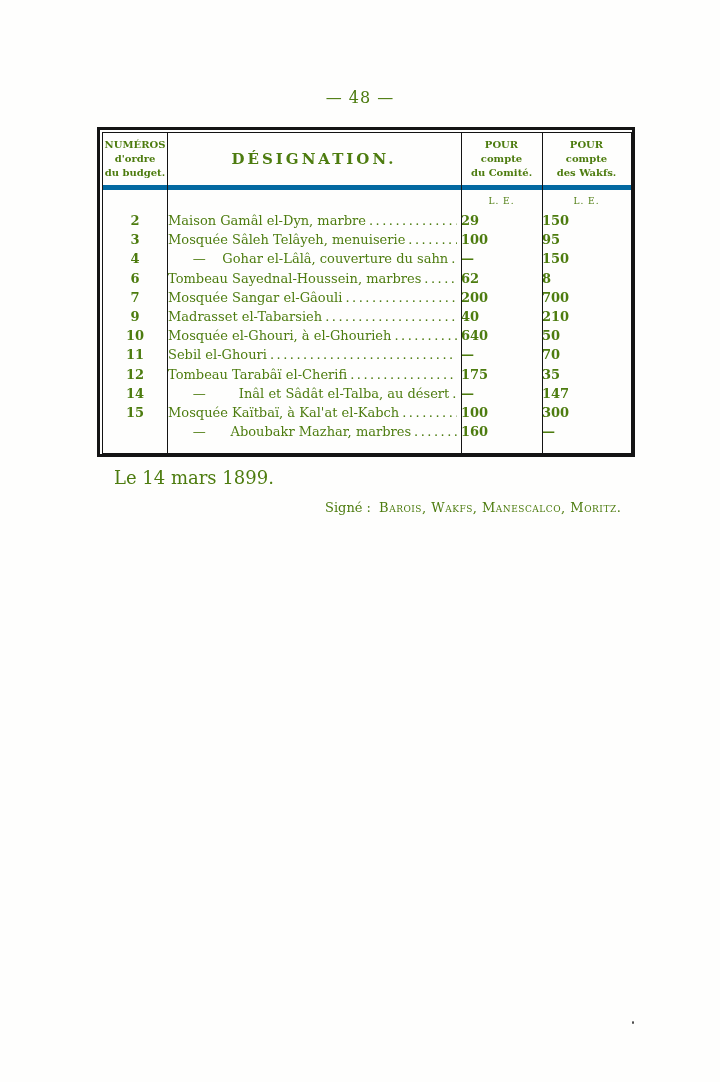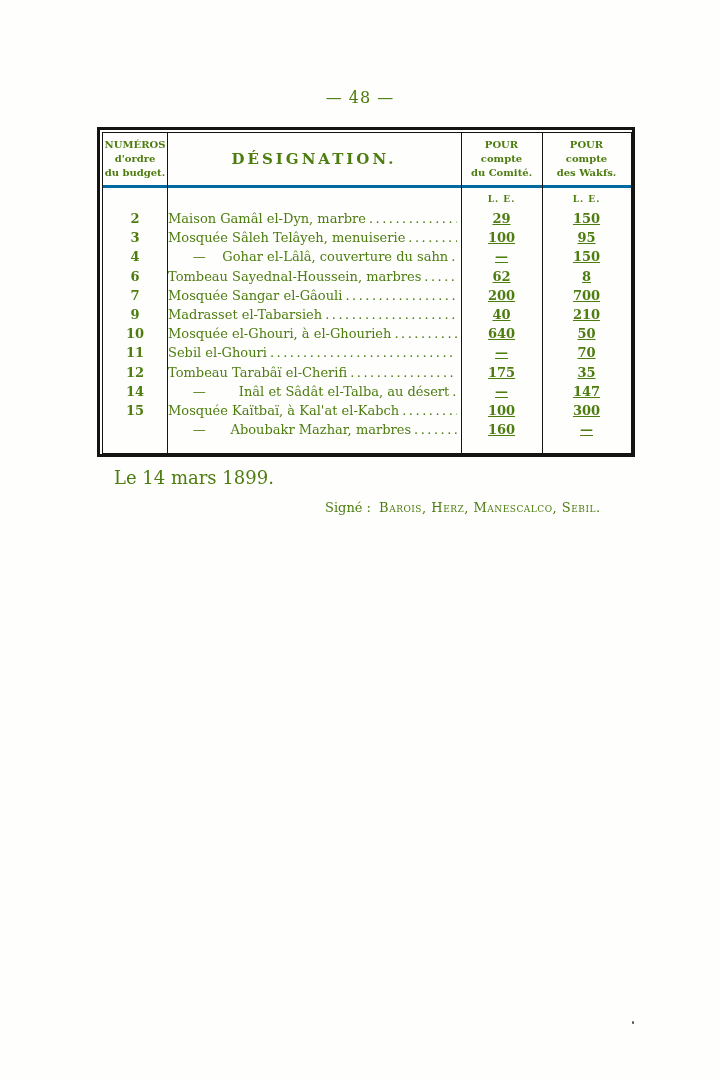--- a/index.html
+++ b/index.html
@@ -23,47 +23,47 @@
     position: relative; width: 100%; height: 100%;
     border: 1px solid #141414;
     display: flex; flex-direction: column;
   }
   .vline { position: absolute; top: 0; bottom: 0; width: 1px; background: #141414; }
   .vline.v1 { left: 64px; }
   .vline.v2 { left: 358px; }
   .vline.v3 { left: 439px; }
   .thead {
     display: grid; grid-template-columns: 64px 294px 81px 1fr;
-    height: 52px; border-bottom: 3px solid #0369a1;
+    height: 52px; border-bottom: 5px solid #0369a1;
   }
   .th {
     display: flex; align-items: center; justify-content: center;
     text-align: center; font-weight: bold; white-space: pre-line;
     font-size: 10px; line-height: 1.4; padding: 2px;
   }
   .th.designation { font-size: 15px; letter-spacing: 3px; }
   .le-row { display: grid; grid-template-columns: 64px 294px 81px 1fr; height: 21px; }
   .le {
     display: flex; align-items: center; justify-content: center;
-    font-size: 9px; font-weight: bold; letter-spacing: 1px;
+    font-size: 9px; font-weight: normal; letter-spacing: 1px;
   }
   .tbody {
     flex: 1; display: grid; grid-template-columns: 64px 294px 81px 1fr;
     grid-auto-rows: 19.2px; align-content: start;
   }
   .cell { font-size: 13px; line-height: 19.2px; overflow: hidden; }
   .cell-num { text-align: center; font-weight: bold; }
   .cell-desig { display: flex; align-items: baseline; padding-left: 1px; padding-right: 4px; }
   .dtext { white-space: pre; flex: 0 0 auto; }
   .dots {
     flex: 1 1 auto; min-width: 0; overflow: hidden; white-space: nowrap;
     margin-left: 3px; letter-spacing: 2.5px;
   }
   .dots::after { content: ".............................................................................................."; }
-  .cell-amt { text-align: center; font-weight: bold; text-decoration: underline; }
+  .cell-amt { font-weight: bold; }
   .date-line { position: absolute; left: 114px; top: 467px; font-size: 18px; }
   .signature-line { position: absolute; left: 325px; top: 500px; font-size: 13px; }
   .sig-prefix { margin-right: 4px; }
   .sig-names { font-variant: small-caps; letter-spacing: 0.5px; }
   .speck { position: absolute; left: 632px; top: 1021px; width: 2px; height: 3px; background: #444; border-radius: 50%; }
 </style>
 </head>
 <body>
 
 <div class="page">
@@ -193,17 +193,17 @@
   <div class="cell cell-amt">160</div>
   <div class="cell cell-amt">—</div>
 </div>
     </div>
   </div>
 
   <div class="date-line">Le 14 mars 1899.</div>
 
   <div class="signature-line">
     <span class="sig-prefix">Signé :</span>
-    <span class="sig-names">Barois, Herz, Manescalco, Sebil.</span>
+    <span class="sig-names">Barois, Wakfs, Manescalco, Moritz.</span>
   </div>
 
   <div class="speck"></div>
 </div>
 
 </body></html>

